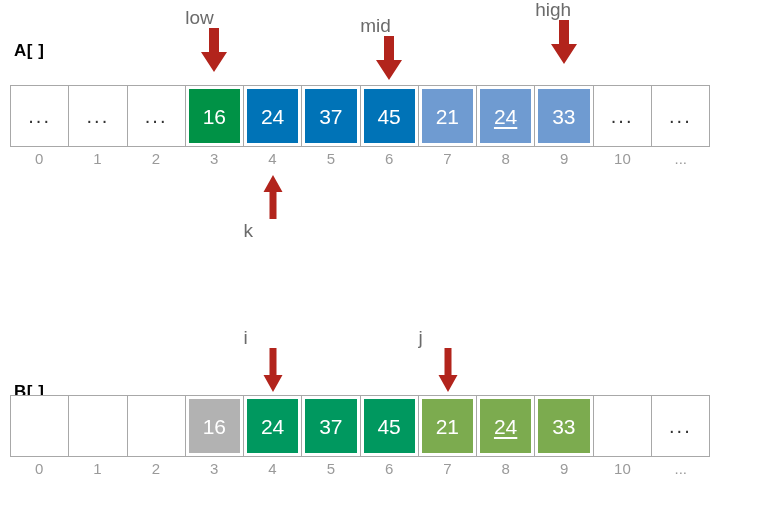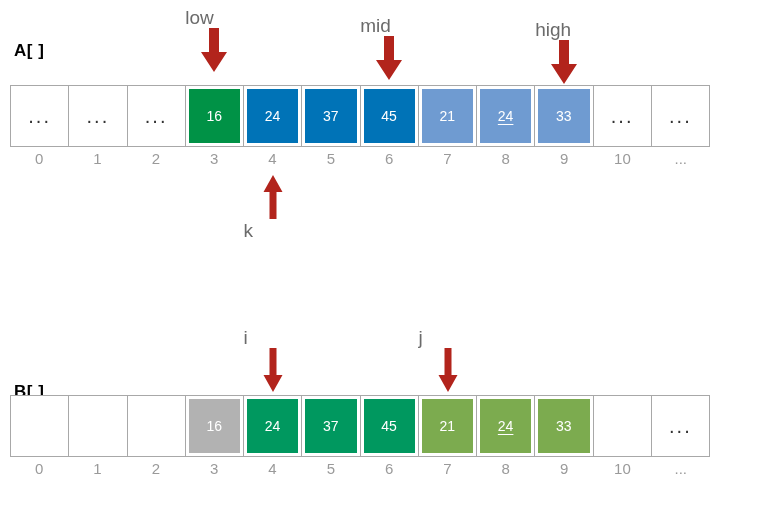--- a/index.html
+++ b/index.html
@@ -64,21 +64,21 @@
   
   .box {
     position: absolute;
     left: 3px;
     right: 3px;
     top: 3px;
     bottom: 3px;
     display: flex;
     align-items: center;
     justify-content: center;
-    font-size: 14px;
+    font-size: 21px;
     color: #ffffff;
     box-sizing: border-box;
   }
   .box.plain {
     color: #333333;
     font-size: 20px;
     letter-spacing: 2px;
   }
   .box.blank { }
   .box .val { line-height: 1; }
@@ -199,21 +199,21 @@
       <div class="tick">9</div>
       <div class="tick">10</div>
       <div class="tick">...</div>
     </div>
 <div class="pointer down" style="left: 185.167px; top: 8px;"><span class="plabel">low</span><span><svg class="arrow-svg" width="40" height="44" viewBox="0 0 40 44">
           <polygon points="15,0 25,0 25,24 33,24 20,44 7,24 15,24" fill="#b2241c"></polygon>
         </svg></span></div>
     <div class="pointer down" style="left: 360.167px; top: 16px;"><span class="plabel">mid</span><span><svg class="arrow-svg" width="40" height="44" viewBox="0 0 40 44">
           <polygon points="15,0 25,0 25,24 33,24 20,44 7,24 15,24" fill="#b2241c"></polygon>
         </svg></span></div>
-    <div class="pointer down" style="left: 535.167px; top: 20px;"><span class="plabel">high</span><span><svg class="arrow-svg" width="40" height="44" viewBox="0 0 40 44">
+    <div class="pointer down" style="left: 535.167px; top: 0;"><span class="plabel">high</span><span><svg class="arrow-svg" width="40" height="44" viewBox="0 0 40 44">
           <polygon points="15,0 25,0 25,24 33,24 20,44 7,24 15,24" fill="#b2241c"></polygon>
         </svg></span></div>
     <div class="pointer up" style="left: 243.5px; top: 175px;"><span><svg class="arrow-svg" width="40" height="44" viewBox="0 0 40 44">
           <polygon points="16.5,44 23.5,44 23.5,17 29.5,17 20,0 10.5,17 16.5,17" fill="#b2241c"></polygon>
         </svg></span><span class="plabel">k</span></div>
   </div>
 
 <div class="array-block" id="array-b-block">
   <div class="array-label">B[ ]</div>
   <div class="grid">

